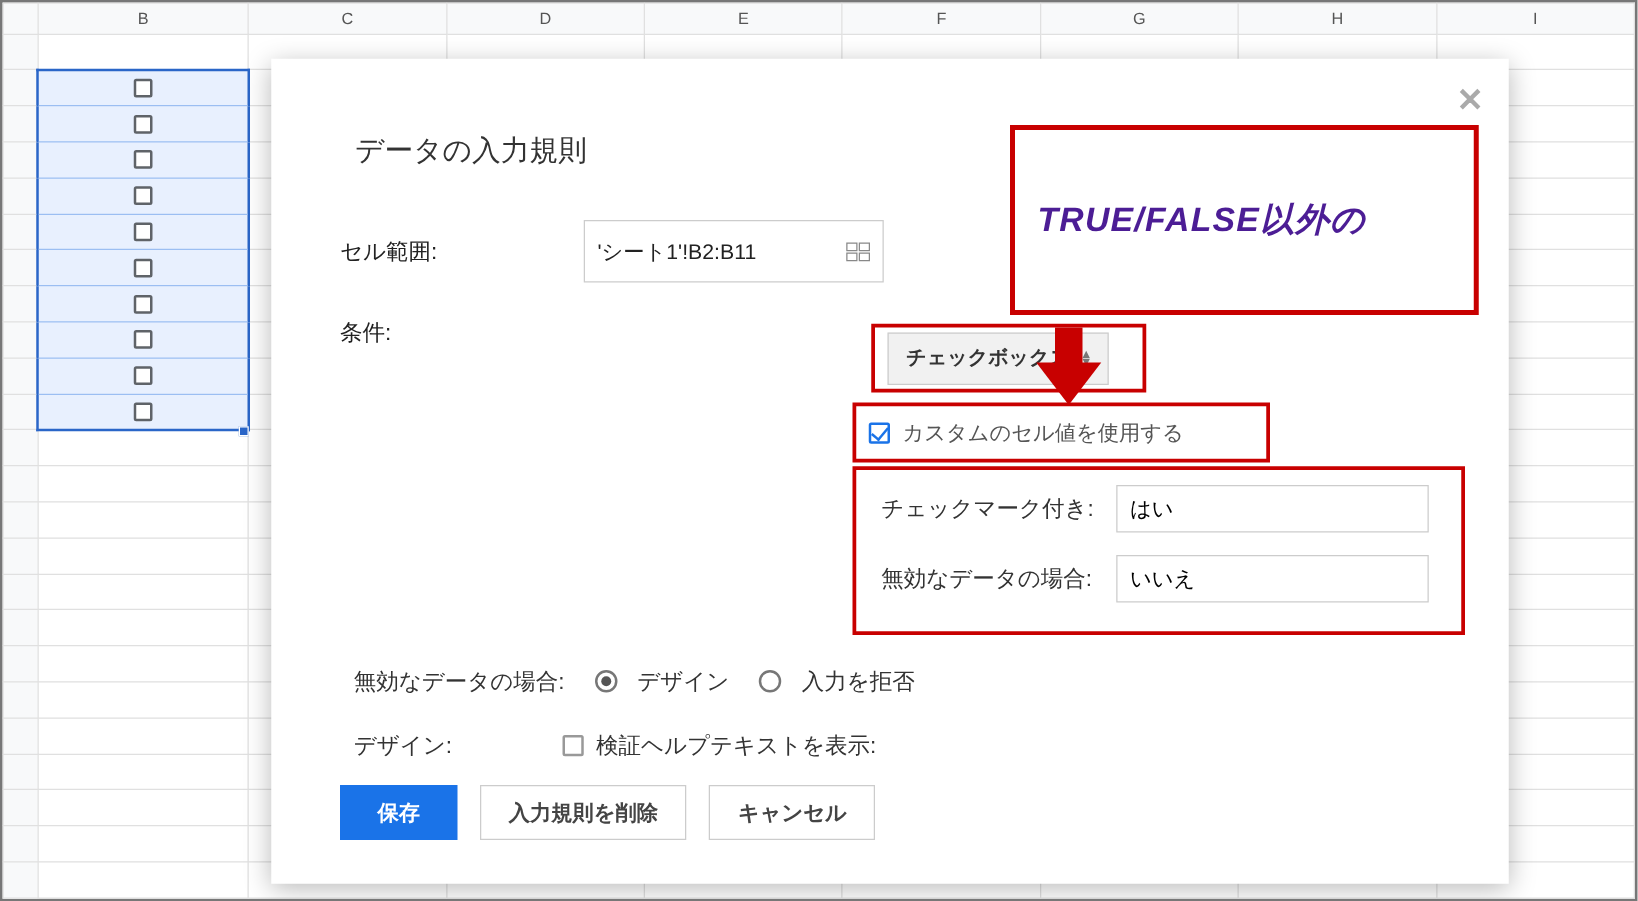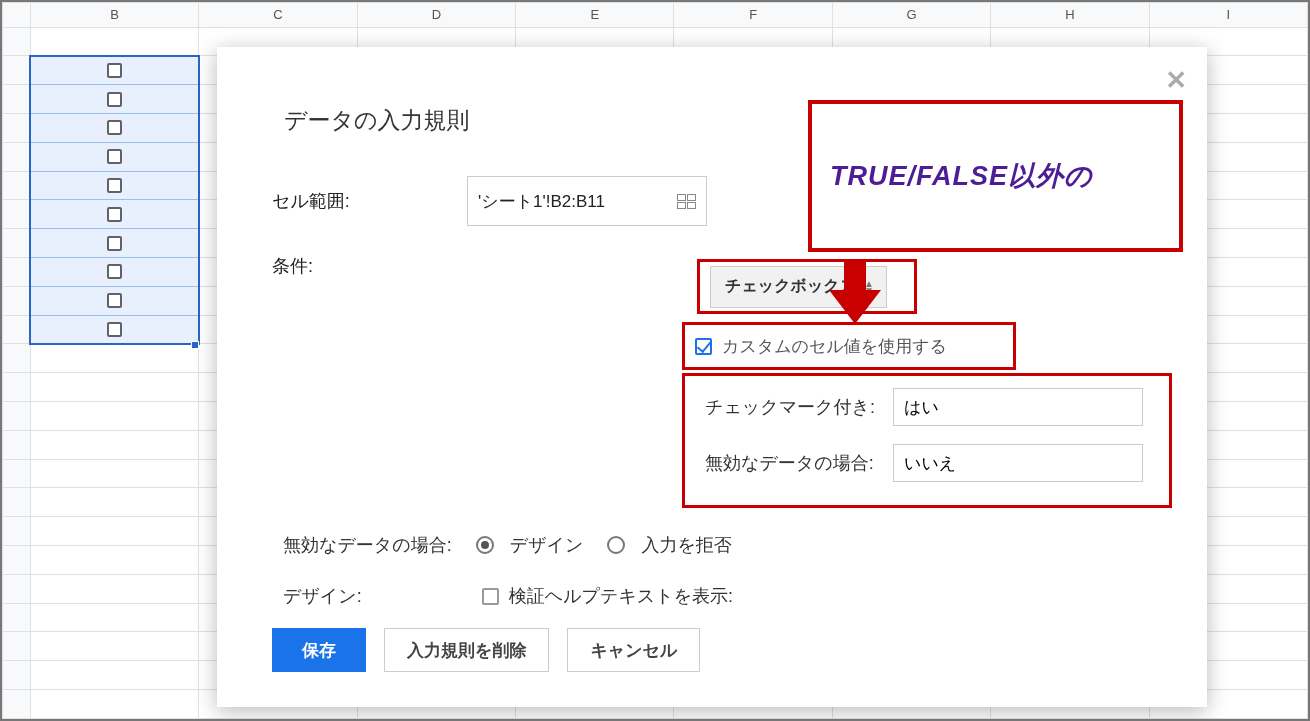--- a/index.html
+++ b/index.html
@@ -109,21 +109,21 @@
   }
   .chk.checked::after{
     content:""; position:absolute; left:3px; top:-1px;
     width:6px; height:11px; border:solid #1a73e8;
     border-width:0 2px 2px 0; transform:rotate(40deg);
   }
   .chk.empty { border-color:#999; }
   .invalid-row { position:absolute; left:66px; top:486px; display:flex; align-items:center; font-size:18px; gap:10px;}
   .radio { width:18px; height:18px; border:2px solid #777; border-radius:50%; display:inline-flex; align-items:center; justify-content:center; margin:0 6px 0 14px;}
   .radio.sel-r::after{ content:""; width:8px; height:8px; border-radius:50%; background:#555;}
-  .design-row { position:absolute; left:66px; top:537px; display:flex; align-items:center; font-size:18px; gap:120px;}
+  .design-row { position:absolute; left:66px; top:537px; display:flex; align-items:center; font-size:18px; gap:88px;}
   .btn-row { position:absolute; left:55px; bottom:35px; display:flex; gap:18px;}
   .btn { height:44px; padding:0 22px; font-size:17px; border:1px solid #ccc; background:#fff; display:flex; align-items:center; font-weight:bold; color:#444;}
   .btn.primary { background:#1a73e8; color:#fff; border:0; padding:16px 30px;}
   
   .callout {
     position:absolute; left:806px; top:98px;
     width:375px; height:152px;
     border:4px solid #c80000; background:#fff;
     display:flex; flex-direction:column; justify-content:center;
     padding:0 10px 0 18px;

